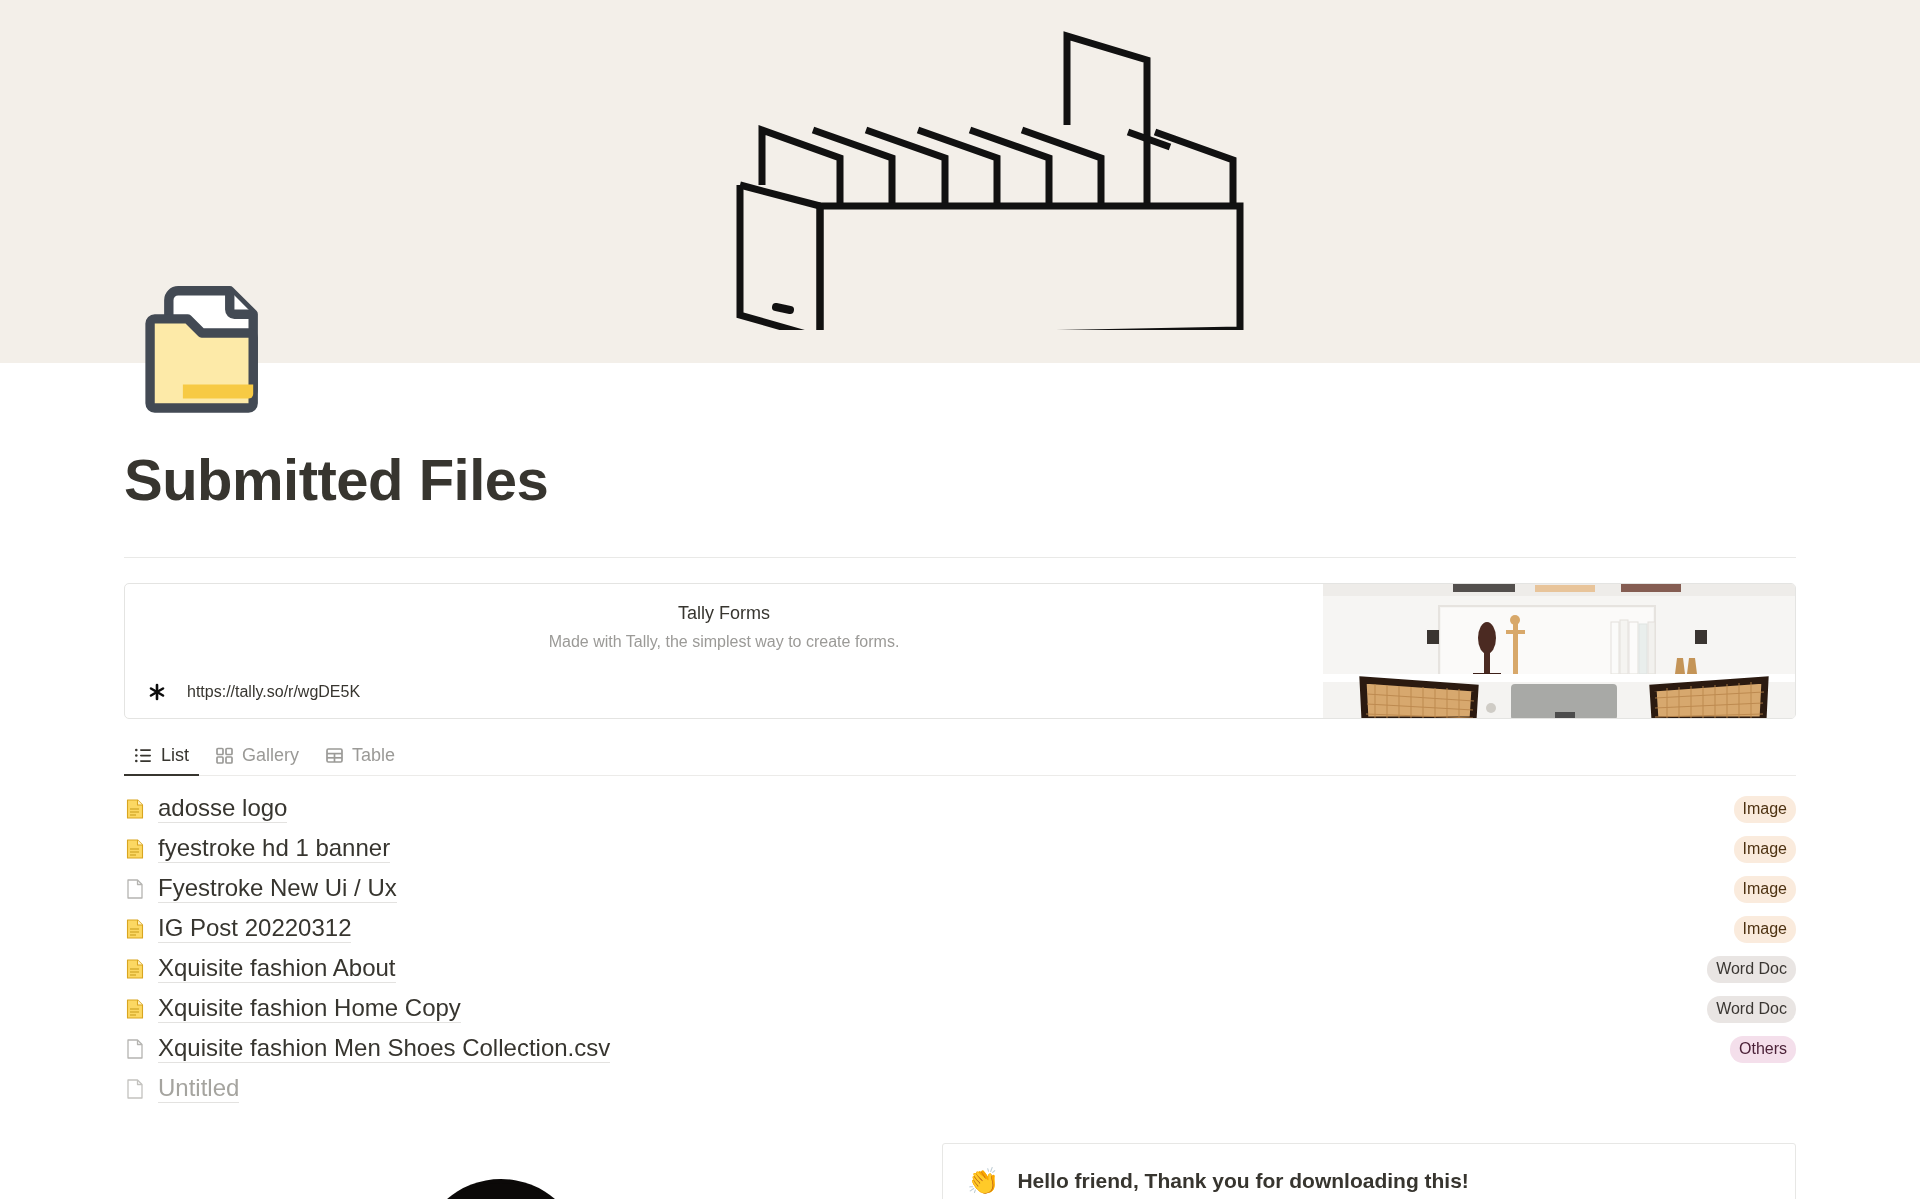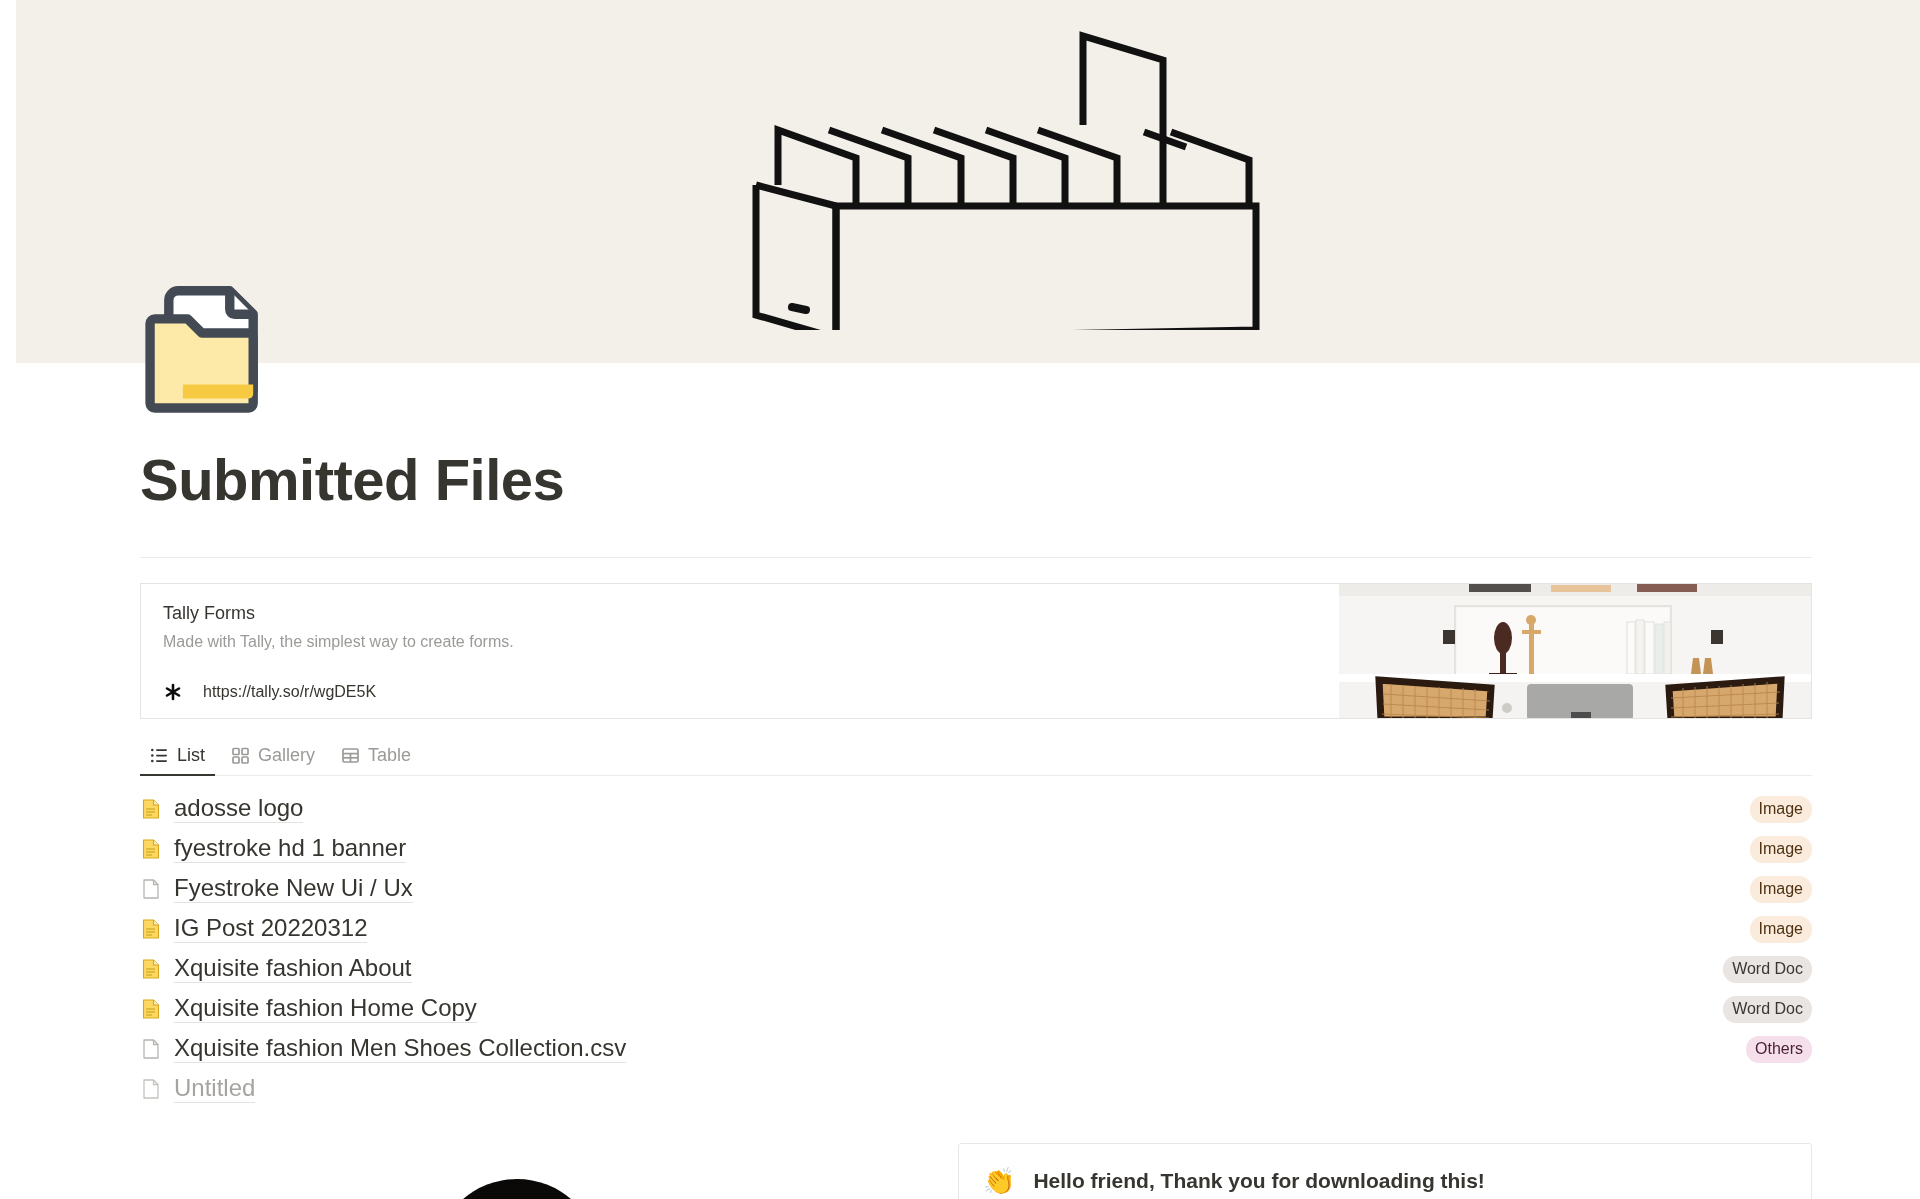--- a/index.html
+++ b/index.html
@@ -5,21 +5,21 @@
   * { box-sizing: border-box; margin: 0; padding: 0; }
 
   html, body {
     width: 1920px;
     height: 1199px;
     background: #ffffff;
     font-family: "Liberation Sans", sans-serif;
     overflow: hidden;
   }
 
-  .page { position: relative; width: 1920px; height: 1199px; background: #fff; padding-left: 16px; }
+  .page { position: relative; width: 1920px; height: 1199px; background: #fff; }
 
   
   .cover {
     position: relative;
     width: 1920px;
     height: 363px;
     background: #f3efe9;
     overflow: hidden;
   }
   .cover-art {
@@ -63,25 +63,26 @@
     height: 1px;
     background: #e9e9e7;
   }
 
   
   .bookmark {
     margin-top: 25px;
     width: 1672px;
     height: 136px;
     border: 1px solid #e4e4e2;
-    border-radius: 0;
+    border-radius: 5px;
     display: flex;
     overflow: hidden;
     background: #fff;
     cursor: pointer;
+    text-align: center;
   }
   .bm-left {
     flex: 1 1 auto;
     padding: 18px 22px 16px 22px;
     display: flex;
     flex-direction: column;
     justify-content: space-between;
     min-width: 0;
   }
   .bm-title {

